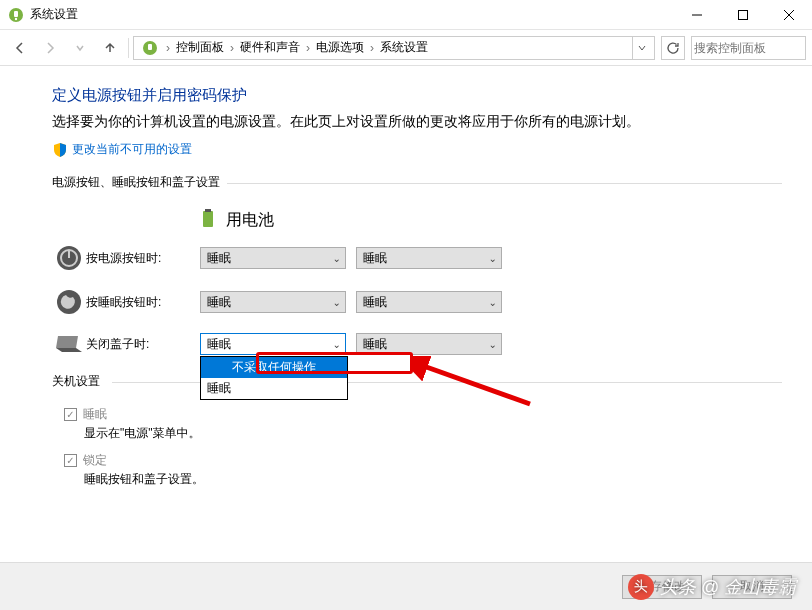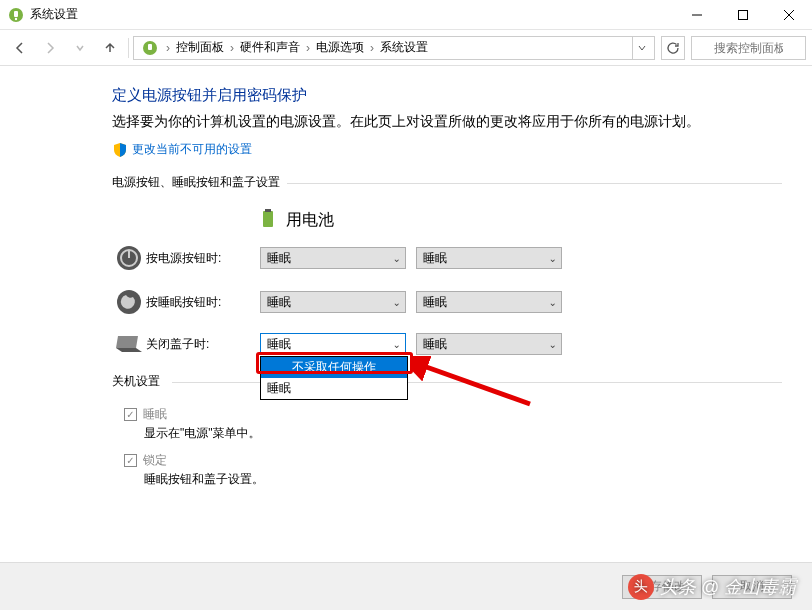--- a/index.html
+++ b/index.html
@@ -16,24 +16,24 @@
 .navbar { display: flex; align-items: center; height: 36px; padding: 0 6px; border-bottom: 1px solid #e0e0e0; gap: 2px; }
 .nav-arrow { width: 28px; height: 28px; display: flex; align-items: center; justify-content: center; color: #666; }
 .nav-arrow.disabled { color: #bbb; }
 .nav-sep { width: 1px; height: 20px; background: #ddd; margin: 0 2px; }
 .nav-icon-small { width: 16px; height: 16px; margin: 0 4px; }
 .breadcrumb { display: flex; align-items: center; flex: 1; height: 24px; border: 1px solid #ccc; padding: 0 4px; background: #fff; }
 .breadcrumb .bc-item { padding: 0 2px; }
 .breadcrumb .bc-chev { color: #777; padding: 0 4px; }
 .bc-drop { width: 18px; height: 22px; display: flex; align-items: center; justify-content: center; border-left: 1px solid #ccc; color: #555; }
 .refresh-btn { width: 24px; height: 24px; border: 1px solid #ccc; display: flex; align-items: center; justify-content: center; margin: 0 4px; }
-.search-box { width: 115px; height: 24px; border: 1px solid #ccc; padding: 0 22px; font-size: 12px; color: #888; outline: none; }
-
-
-.content { padding: 20px 0 0 112px; }
+.search-box { width: 115px; height: 24px; border: 1px solid #ccc; padding: 0 2px; font-size: 12px; color: #888; outline: none; }
+
+
+.content { padding: 20px 0 0 52px; }
 .content h1 { color: #003399; font-size: 15px; font-weight: normal; margin-bottom: 8px; }
 .content .subtitle { font-size: 14px; color: #000; margin-bottom: 10px; }
 .shield-link { display: flex; align-items: center; color: #0066cc; margin-bottom: 16px; cursor: pointer; }
 .shield-link svg { margin-right: 4px; }
 
 .section-label { font-size: 12px; color: #000; position: relative; margin-bottom: 16px; }
 .section-label::after { content: ""; position: absolute; top: 50%; height: 1px; background: #ddd; }
 .section-label.first::after { left: 175px; right: 30px; }
 .section-label.second::after { left: 60px; right: 30px; }
 

